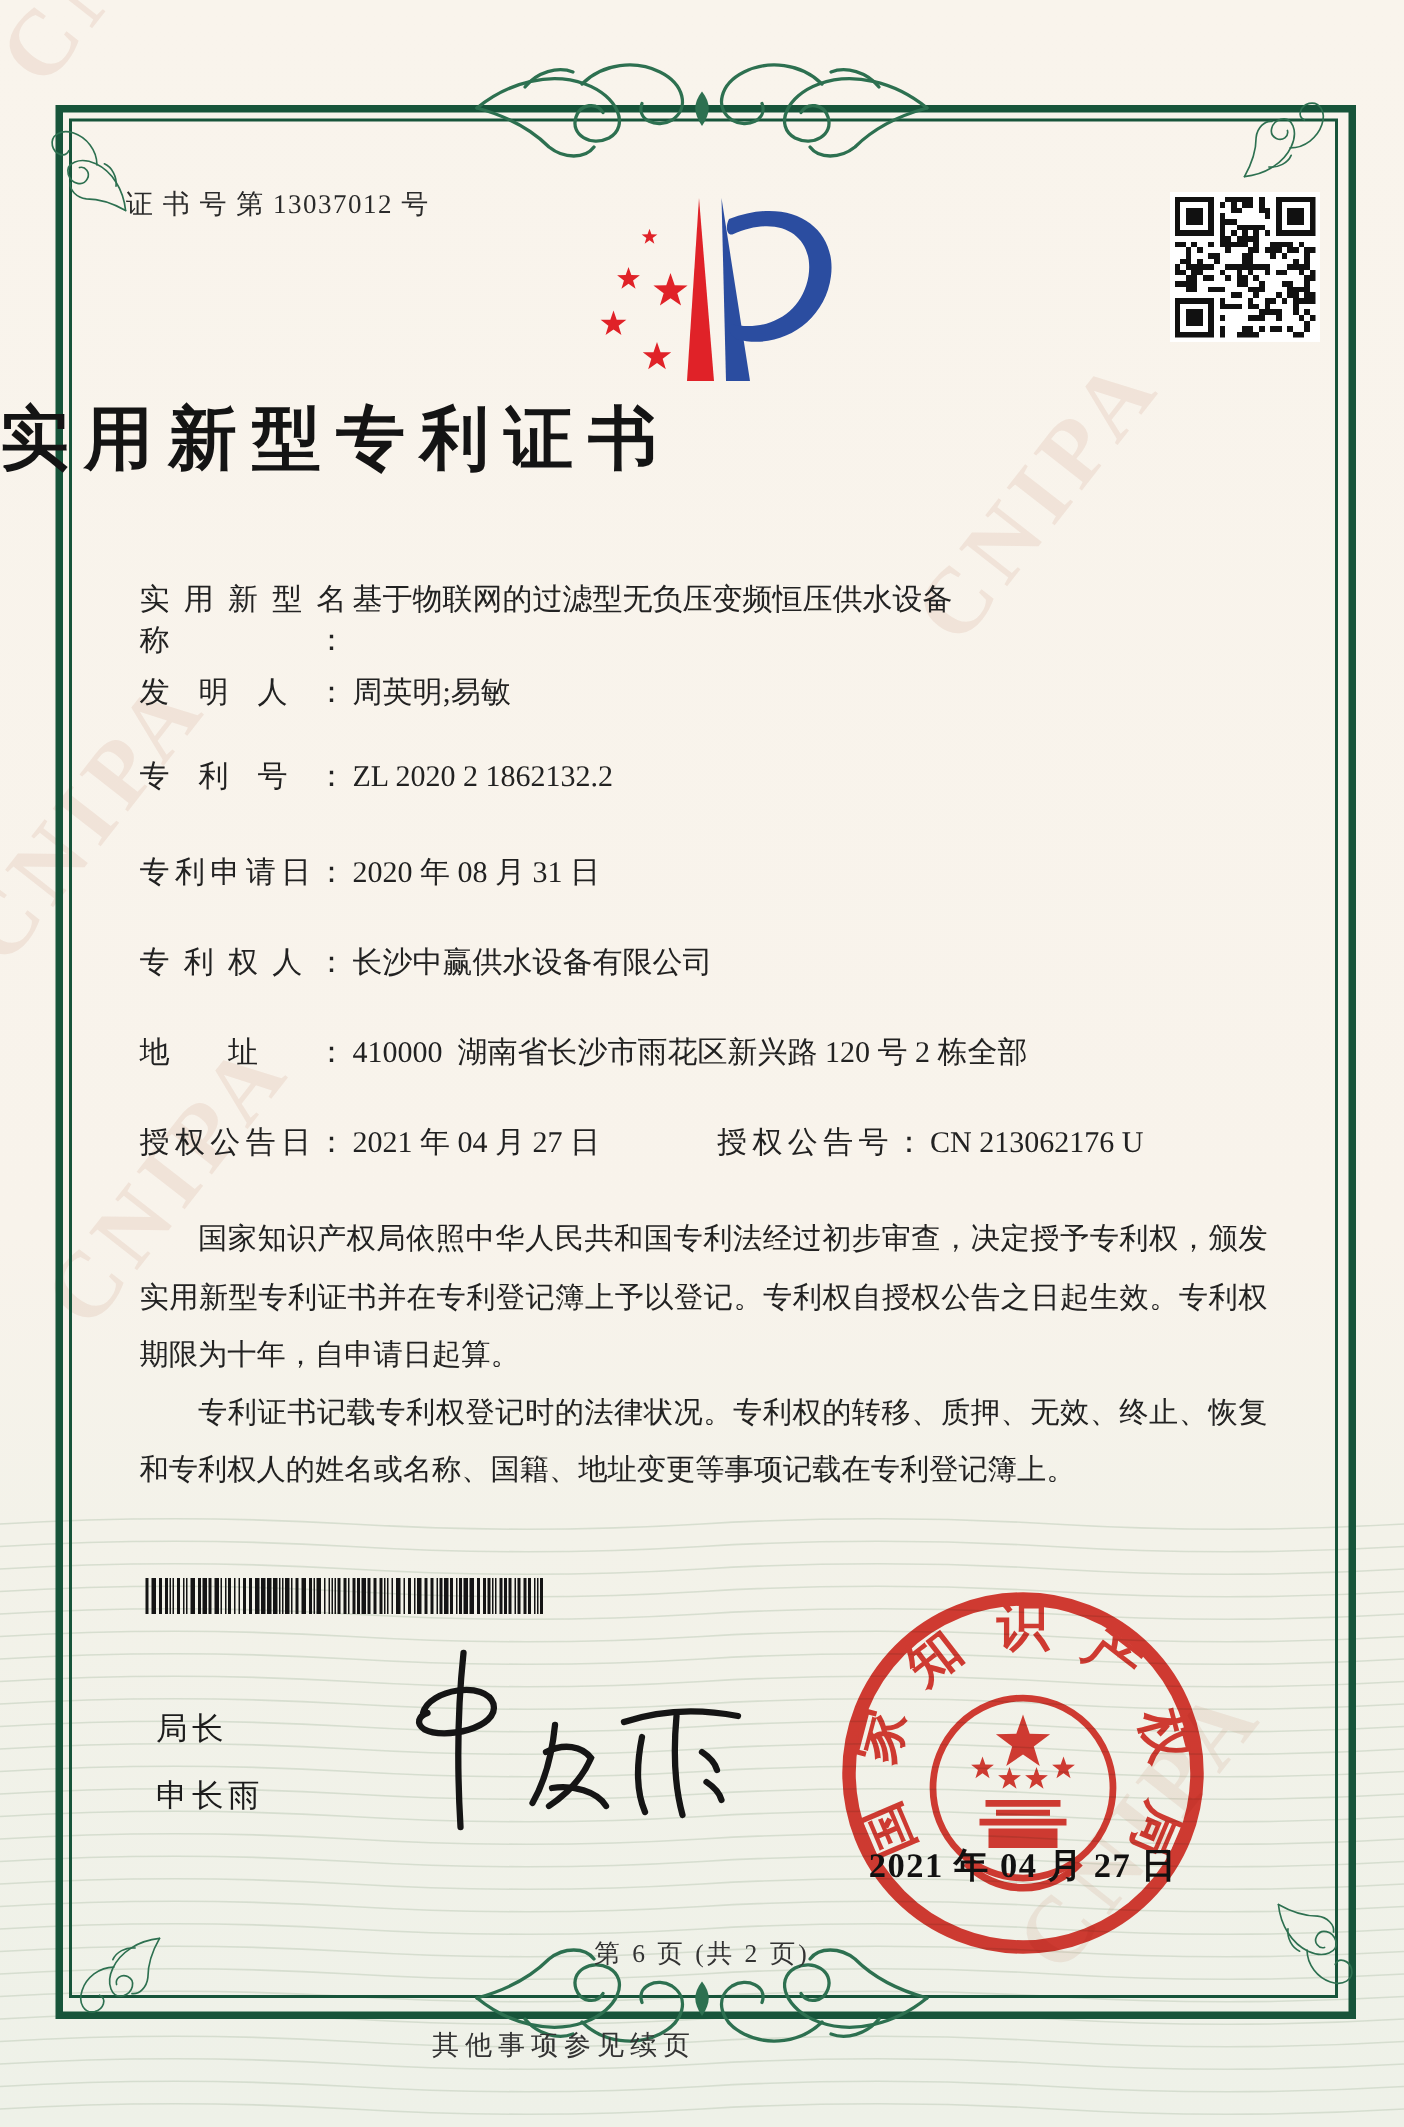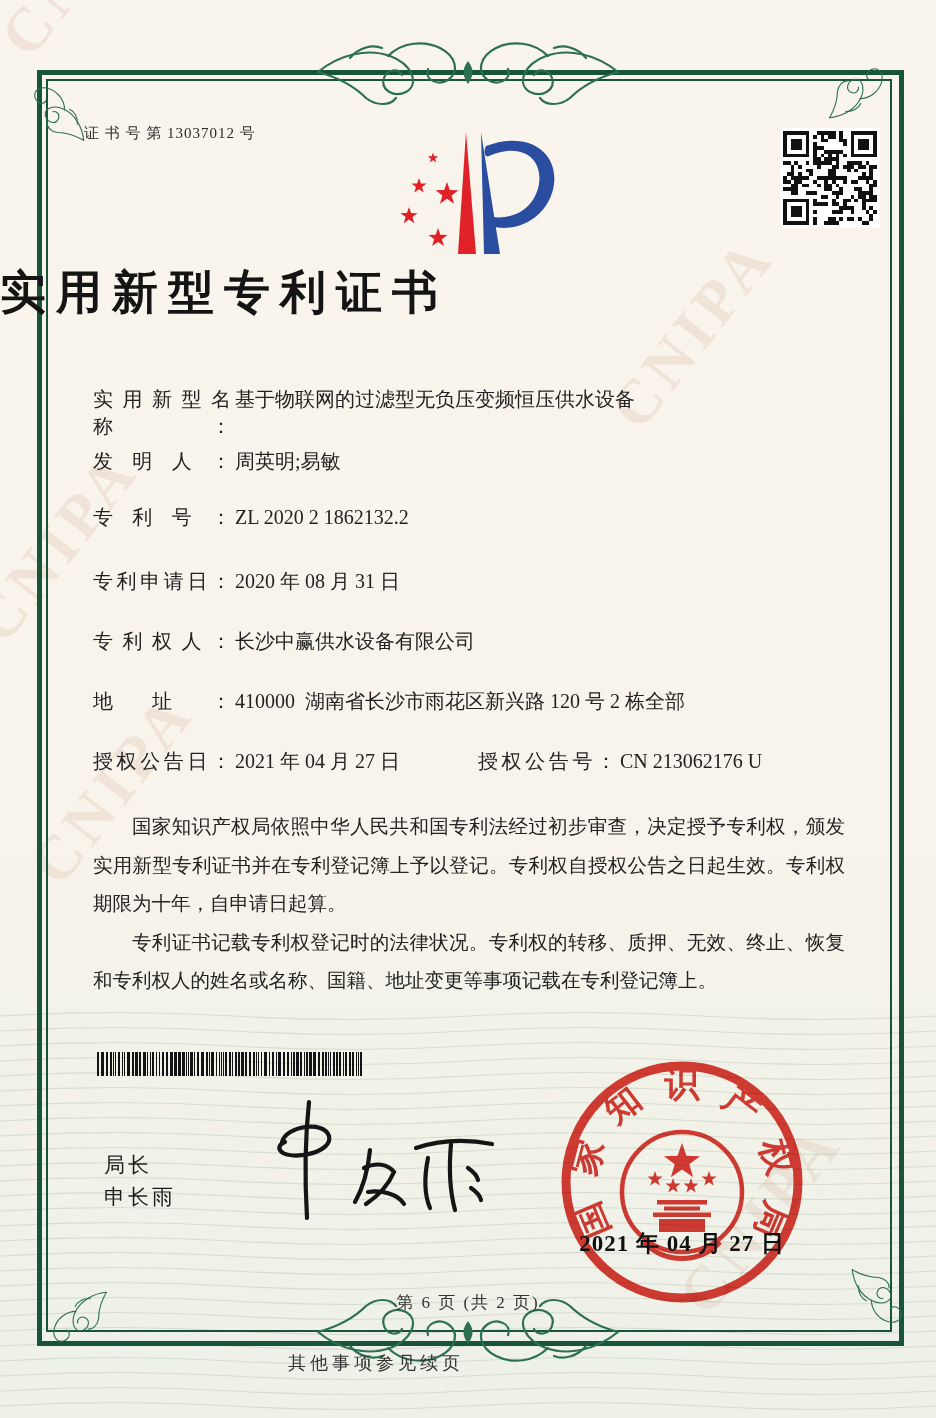--- a/index.html
+++ b/index.html
@@ -14,37 +14,37 @@
     font-size:62px;letter-spacing:6px;color:rgba(199,144,118,0.16);
     transform:rotate(-52deg);transform-origin:left top;white-space:nowrap;z-index:1;
   }
   
   #waves-svg{position:absolute;left:0;top:1008px;z-index:0;}
   #ornaments-svg{position:absolute;left:0;top:0;z-index:3;pointer-events:none;}
   
   .frame-outer{position:absolute;left:37px;top:70px;width:857px;height:1266px;border:5.5px solid #17543a;z-index:2;}
   .frame-inner{position:absolute;left:46px;top:79px;width:842px;height:1249px;border:2px solid #17543a;z-index:2;}
   
-  .certno{position:absolute;left:84px;top:124px;font-size:15px;letter-spacing:1px;color:#2b2b2b;z-index:4;}
+  .certno{position:absolute;left:84px;top:124px;font-size:18px;letter-spacing:1px;color:#2b2b2b;z-index:4;}
   .qr-box{position:absolute;left:780px;top:128px;width:100px;height:100px;background:#fff;padding:3px;box-sizing:border-box;z-index:4;}
   .logo-box{position:absolute;left:383px;top:128px;width:178px;height:130px;z-index:4;}
   .title{
     position:absolute;left:0;top:262px;width:936px;text-align:left;z-index:4;
     font-size:46px;font-weight:900;letter-spacing:10px;color:#141414;
   }
   
   .frow{position:absolute;left:93px;display:flex;align-items:baseline;font-size:20px;z-index:4;}
   .flabel{display:inline-block;width:138px;text-align:justify;text-align-last:justify;color:#222;}
   .fval{margin-left:4px;white-space:pre-wrap;color:#222;}
   
   .paras{position:absolute;left:93px;top:808px;width:752px;z-index:4;}
   .paras p{margin:0;text-indent:2em;font-size:19.5px;line-height:38.5px;text-align:justify;color:#222;}
   
   #barcode-svg{position:absolute;left:95px;top:1052px;z-index:4;}
-  .signer-title{position:absolute;left:104px;top:1138px;font-family:"Liberation Sans","DejaVu Sans",sans-serif;font-size:21px;letter-spacing:3px;color:#1c1c1c;z-index:4;margin-top:13px;}
+  .signer-title{position:absolute;left:104px;top:1138px;font-family:"Liberation Sans","DejaVu Sans",sans-serif;font-size:21px;letter-spacing:3px;color:#1c1c1c;z-index:4;}
   .signer-name{position:absolute;left:104px;top:1183px;font-family:"Liberation Sans","DejaVu Sans",sans-serif;font-size:21px;letter-spacing:3px;color:#1c1c1c;z-index:4;}
   #signature-svg{position:absolute;left:252px;top:1096px;z-index:5;}
   #seal-svg{position:absolute;left:556px;top:1056px;z-index:5;opacity:.9;mix-blend-mode:multiply;}
   .seal-date{position:absolute;left:566px;top:1228px;width:232px;text-align:center;font-size:23px;font-weight:600;letter-spacing:1px;color:#111;z-index:6;white-space:pre-wrap;}
   .page-num{position:absolute;left:0;top:1291px;width:936px;text-align:center;font-size:17px;letter-spacing:2px;color:#333;z-index:4;white-space:pre-wrap;}
   .continuation{position:absolute;left:0;top:1351px;width:752px;text-align:center;font-size:18px;letter-spacing:4px;color:#333;z-index:4;}
 </style>
 </head>
 <body>
 

